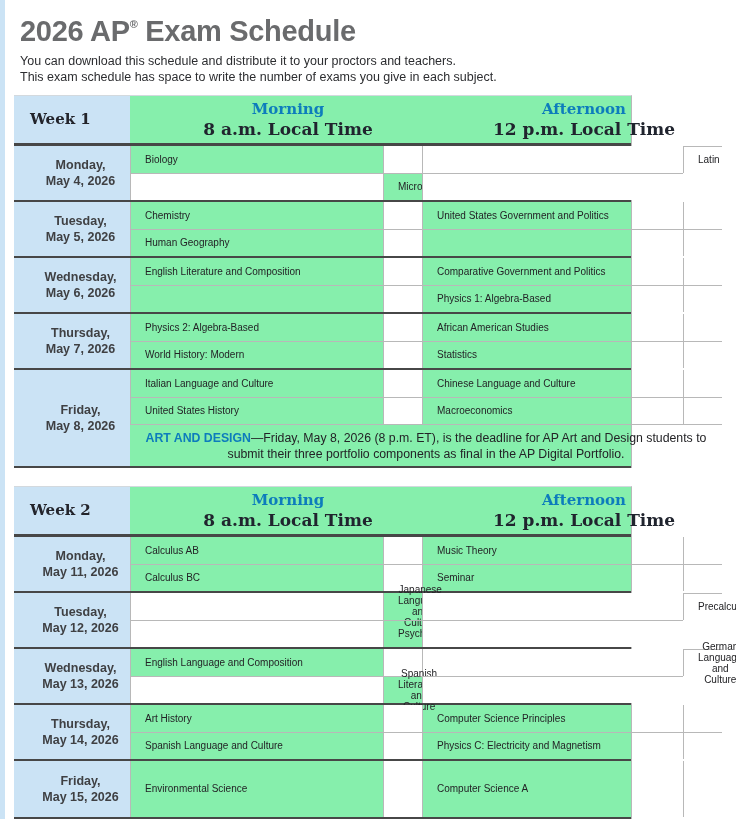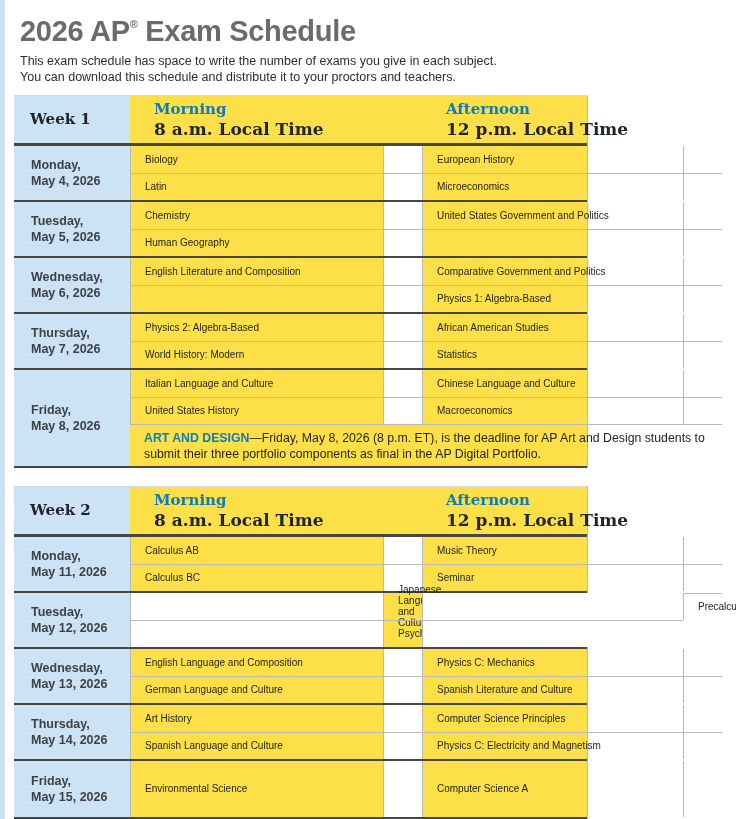--- a/index.html
+++ b/index.html
@@ -14,22 +14,22 @@
   body{
     width:736px;height:819px;background:#ffffff;overflow:hidden;
     font-family:"Liberation Sans",sans-serif;position:relative;
   }
   .strip{position:absolute;left:0;top:0;width:5px;height:819px;background:var(--dayblue);}
   .head{padding:8px 20px 0 20px;}
   h1{font-size:29px;line-height:36px;margin:0 0 4px 0;font-weight:bold;color:var(--titlegray);letter-spacing:-0.3px;}
   h1 sup{font-size:11px;position:relative;top:-2px;}
   .sub{margin:0;font-size:12.5px;line-height:16px;color:#2c2d30;}
   .wtable{
-    width:574px;margin-left:14px;background:#fde047;
-    border-top:1px solid #d3d9de;border-right:1px solid var(--grid);
+    width:618px;margin-left:14px;background:#86efac;
+    border-top:1px solid #d3d9de;border-right:1px solid var(--grid);text-align:center;
   }
   .wtable.first{margin-top:10px;}
   .wtable.second{margin-top:18px;}
   .thead,.group{display:grid;grid-template-columns:116px 253px 39px 261px 39px;}
   .thead{height:50px;border-bottom:3px solid var(--dark);}
   .wlabel{
     grid-column:1;display:flex;align-items:center;padding-left:16px;background:var(--dayblue);
     font-family:"DejaVu Serif",serif;font-weight:bold;font-size:15px;color:#23242b;
   }
   .hcell{display:flex;flex-direction:column;justify-content:center;padding-left:24px;gap:1px;}
@@ -52,22 +52,22 @@
   }
   .notelabel{color:var(--accent);font-weight:bold;}
 </style>
 </head>
 <body>
 
 <div class="strip"></div>
 
 <div class="head">
   <h1><span>2026 AP</span><sup>®</sup><span> Exam Schedule</span></h1>
+  <p class="sub">You can download this schedule and distribute it to your proctors and teachers.</p>
   <p class="sub">This exam schedule has space to write the number of exams you give in each subject.</p>
-  <p class="sub">You can download this schedule and distribute it to your proctors and teachers.</p>
 </div>
 
 <div id="tables-root">
     <div class="wtable first">
       <div class="thead">
         <div class="wlabel">Week 1</div>
         <div class="hcell" style="grid-column: 2 / span 2;">
           <div class="htitle">Morning</div>
           <div class="htime">8 a.m. Local Time</div>
         </div>
@@ -76,21 +76,20 @@
           <div class="htime">12 p.m. Local Time</div>
         </div>
       </div>
       <div class="group" style="grid-template-rows: 27px 27px;">
         <div class="daycell" style="grid-row: 1 / span 2;">
           <div class="dayname">Monday,</div>
           <div class="daydate">May 4, 2026</div>
         </div>
         <div class="exam mcol">Biology</div>
         <div class="box"></div>
-        <div class="exam acol">European History</div>
         <div class="box endbox"></div>
         <div class="exam mcol rline">Latin</div>
         <div class="box rline"></div>
         <div class="exam acol rline">Microeconomics</div>
         <div class="box endbox rline"></div>
       </div>
       <div class="group" style="grid-template-rows: 27px 27px;">
         <div class="daycell" style="grid-row: 1 / span 2;">
           <div class="dayname">Tuesday,</div>
           <div class="daydate">May 5, 2026</div>
@@ -187,21 +186,20 @@
         <div class="exam acol rline">Psychology</div>
         <div class="box endbox rline"></div>
       </div>
       <div class="group" style="grid-template-rows: 27px 27px;">
         <div class="daycell" style="grid-row: 1 / span 2;">
           <div class="dayname">Wednesday,</div>
           <div class="daydate">May 13, 2026</div>
         </div>
         <div class="exam mcol">English Language and Composition</div>
         <div class="box"></div>
-        <div class="exam acol">Physics C: Mechanics</div>
         <div class="box endbox"></div>
         <div class="exam mcol rline">German Language and Culture</div>
         <div class="box rline"></div>
         <div class="exam acol rline">Spanish Literature and Culture</div>
         <div class="box endbox rline"></div>
       </div>
       <div class="group" style="grid-template-rows: 27px 27px;">
         <div class="daycell" style="grid-row: 1 / span 2;">
           <div class="dayname">Thursday,</div>
           <div class="daydate">May 14, 2026</div>

